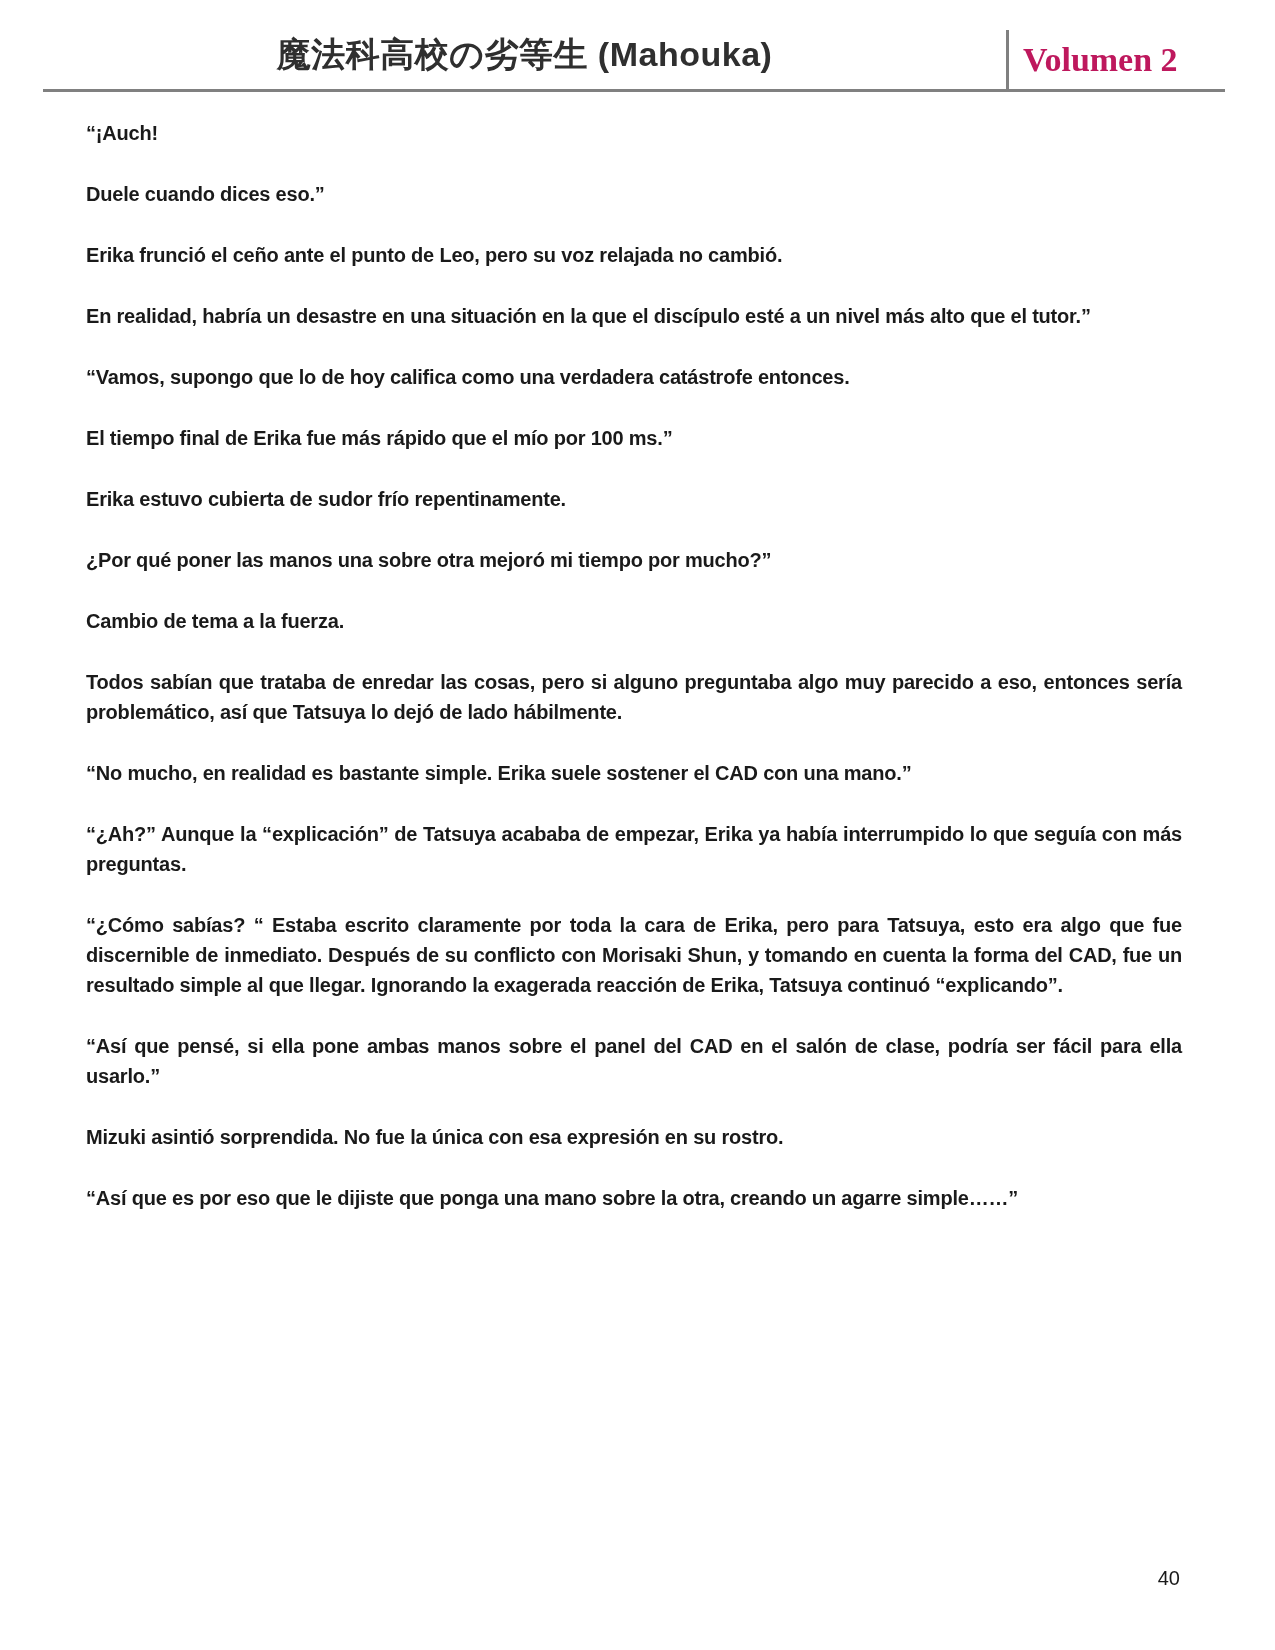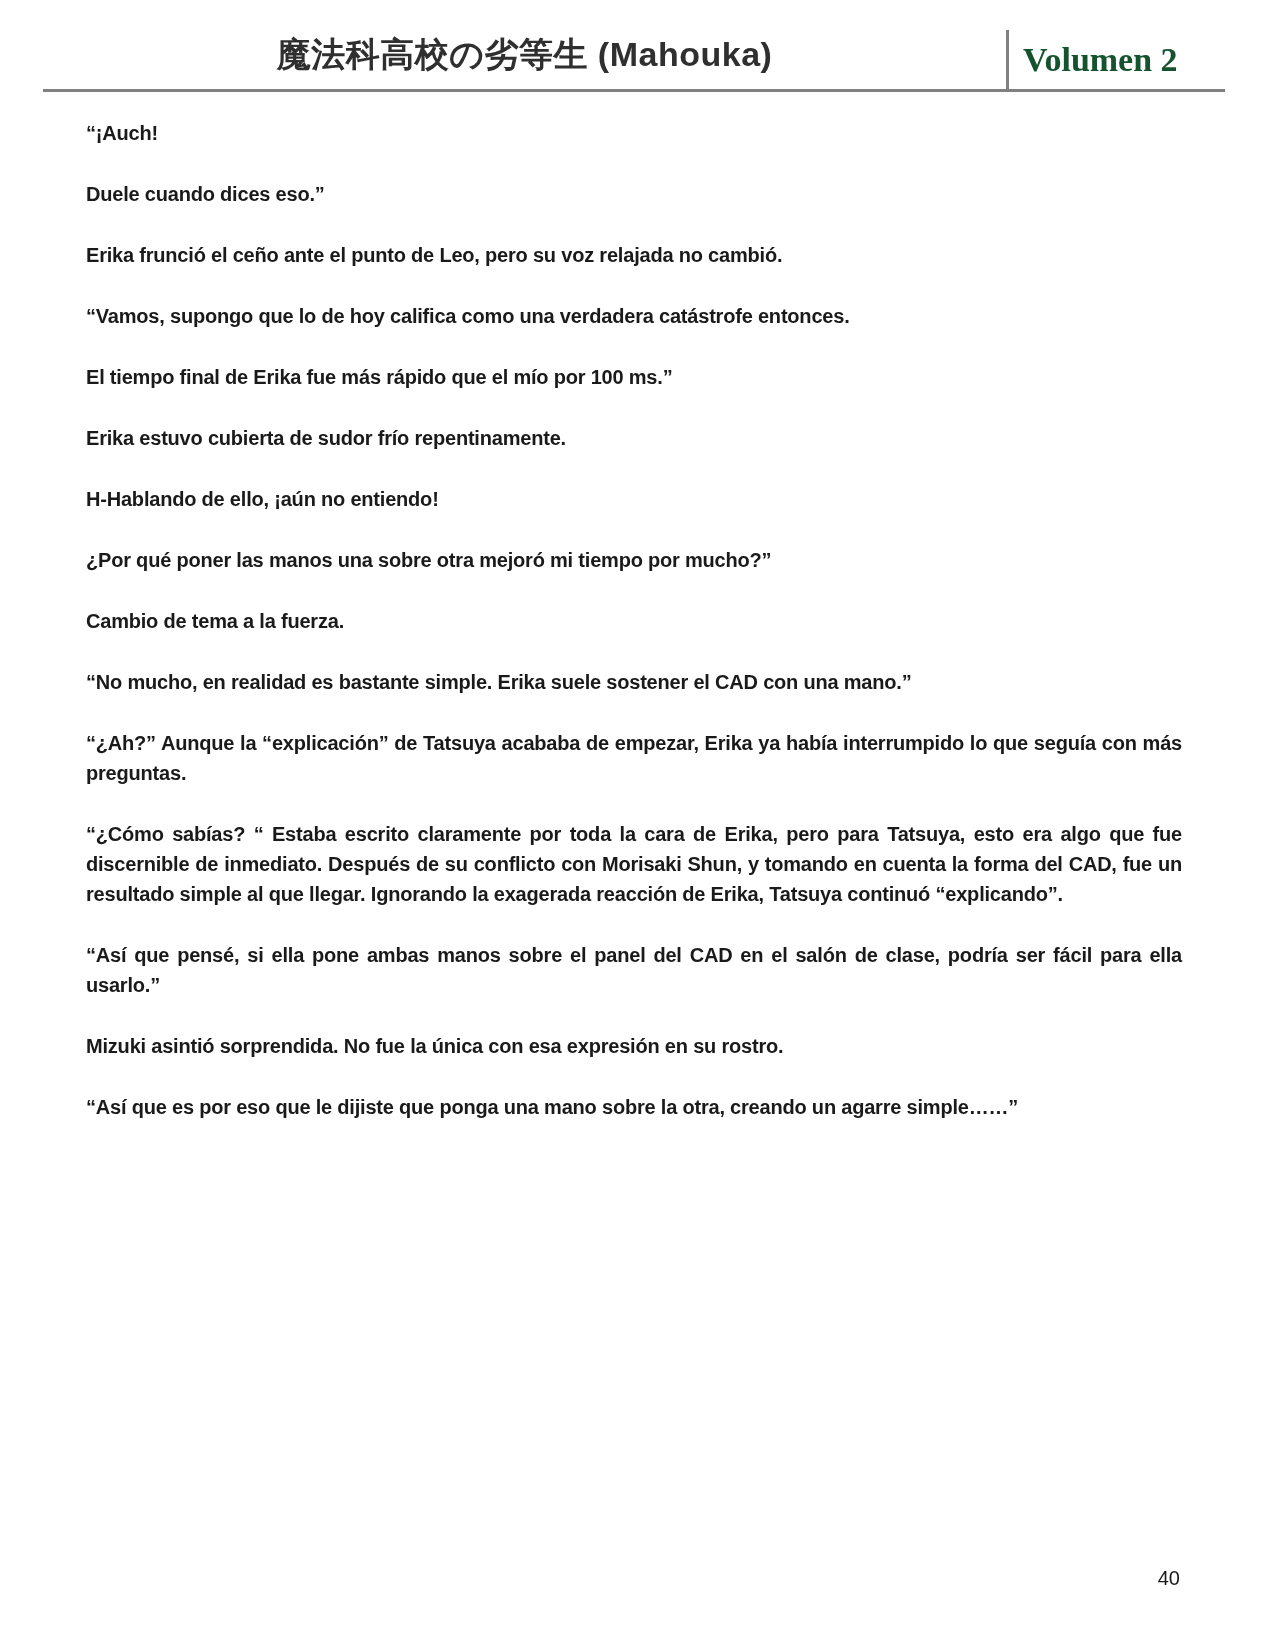--- a/index.html
+++ b/index.html
@@ -45,21 +45,21 @@
     border-left: 3px solid #808080;
     display: flex;
     align-items: center;
     padding-left: 14px;
     box-sizing: border-box;
   }
   .volume-label {
     font-family: "Liberation Serif", serif;
     font-size: 34px;
     font-weight: bold;
-    color: #14532d;
+    color: #be185d;
     white-space: nowrap;
   }
   
   .body-text {
     position: absolute;
     top: 118px;
     left: 86px;
     width: 1096px;
     font-weight: bold;
   }
@@ -94,26 +94,27 @@
     </div>
     <div class="header-volume-cell">
       <span class="volume-label">Volumen 2</span>
     </div>
   </div>
 
   <div class="body-text">
     <p>“¡Auch!</p>
     <p>Duele cuando dices eso.”</p>
     <p>Erika frunció el ceño ante el punto de Leo, pero su voz relajada no cambió.</p>
+    <p>En realidad, habría un desastre en una situación en la que el discípulo esté a un nivel más alto que el tutor.”</p>
     <p>“Vamos, supongo que lo de hoy califica como una verdadera catástrofe entonces.</p>
     <p>El tiempo final de Erika fue más rápido que el mío por 100 ms.”</p>
     <p>Erika estuvo cubierta de sudor frío repentinamente.</p>
-    <p>H-Hablando de ello, ¡aún no entiendo!</p>
     <p>¿Por qué poner las manos una sobre otra mejoró mi tiempo por mucho?”</p>
     <p>Cambio de tema a la fuerza.</p>
+    <p class="justify">Todos sabían que trataba de enredar las cosas, pero si alguno preguntaba algo muy parecido a eso, entonces sería problemático, así que Tatsuya lo dejó de lado hábilmente.</p>
     <p>“No mucho, en realidad es bastante simple. Erika suele sostener el CAD con una mano.”</p>
     <p class="justify">“¿Ah?” Aunque la “explicación” de Tatsuya acababa de empezar, Erika ya había interrumpido lo que seguía con más preguntas.</p>
     <p class="justify">“¿Cómo sabías? “ Estaba escrito claramente por toda la cara de Erika, pero para Tatsuya, esto era algo que fue discernible de inmediato. Después de su conflicto con Morisaki Shun, y tomando en cuenta la forma del CAD, fue un resultado simple al que llegar. Ignorando la exagerada reacción de Erika, Tatsuya continuó “explicando”.</p>
     <p class="justify">“Así que pensé, si ella pone ambas manos sobre el panel del CAD en el salón de clase, podría ser fácil para ella usarlo.”</p>
     <p>Mizuki asintió sorprendida. No fue la única con esa expresión en su rostro.</p>
     <p>“Así que es por eso que le dijiste que ponga una mano sobre la otra, creando un agarre simple……”</p>
   </div>
 
   <div class="page-number">40</div>
 

